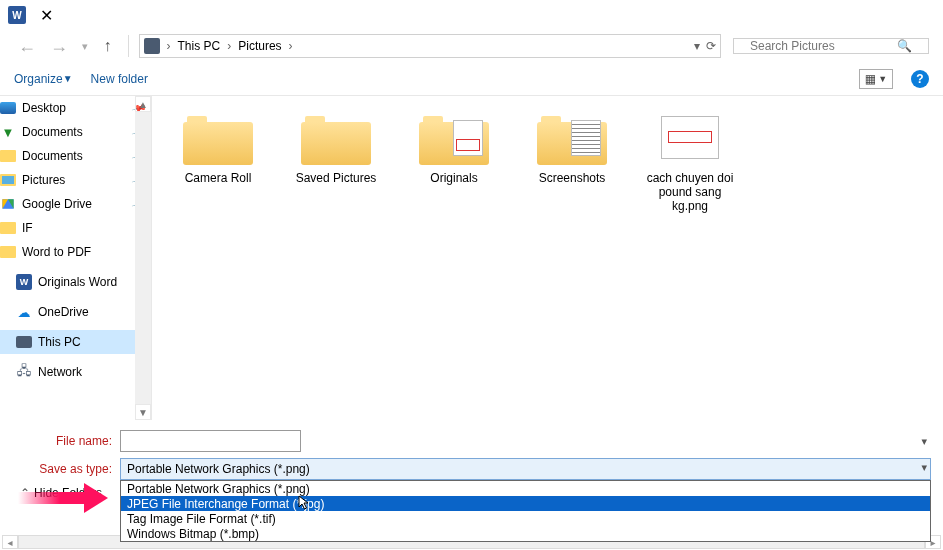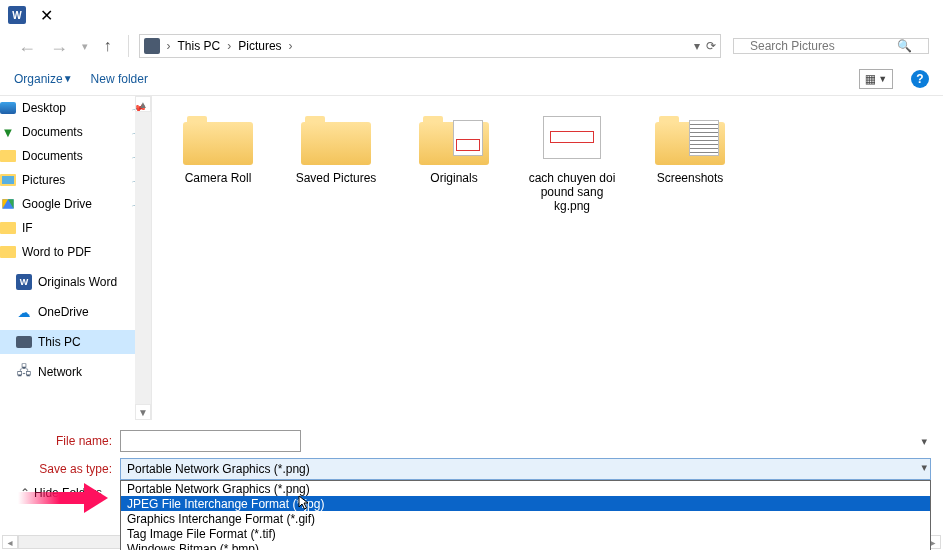--- a/index.html
+++ b/index.html
@@ -229,30 +229,30 @@
     </div>
     <div class="fitem">
       <div class="icon">
           <div class="folder-icon"></div>
           <div class="folder-overlay red-band"></div>
         </div>
       <div class="label">Originals</div>
     </div>
     <div class="fitem">
       <div class="icon">
+          <div class="folder-icon"></div>
+          <div class="folder-overlay text-lines"></div>
+        </div>
+      <div class="label">Screenshots</div>
+    </div>
+    <div class="fitem">
+      <div class="icon">
           <div class="file-thumb"></div>
         </div>
       <div class="label">cach chuyen doi pound sang kg.png</div>
-    </div>
-    <div class="fitem">
-      <div class="icon">
-          <div class="folder-icon"></div>
-          <div class="folder-overlay text-lines"></div>
-        </div>
-      <div class="label">Screenshots</div>
     </div>
   </div>
 </div>
 
 <div class="bottom">
   <div class="formrow">
     <div class="lbl">File name:</div>
     <div style="flex:1;position:relative">
       <input class="txt" type="text" value="" style="">
       <span class="combo-arrow" style="top:5px">▾</span>
@@ -261,21 +261,20 @@
   <div class="formrow">
     <div class="lbl">Save as type:</div>
     <div class="combo">
       <div class="combo-display">
           <span>Portable Network Graphics (*.png)</span>
         </div>
       <span class="combo-arrow">▾</span>
       <div class="dropdown">
         <div class="opt">Portable Network Graphics (*.png)</div>
         <div class="opt highlight">JPEG File Interchange Format (*.jpg)</div>
-        <div class="opt">Graphics Interchange Format (*.gif)</div>
         <div class="opt">Tag Image File Format (*.tif)</div>
         <div class="opt">Windows Bitmap (*.bmp)</div>
       </div>
     </div>
   </div>
   <div class="hide-row">
     <span class="chev">⌃</span>
     <span>Hide Folders</span>
   </div>
 </div>

